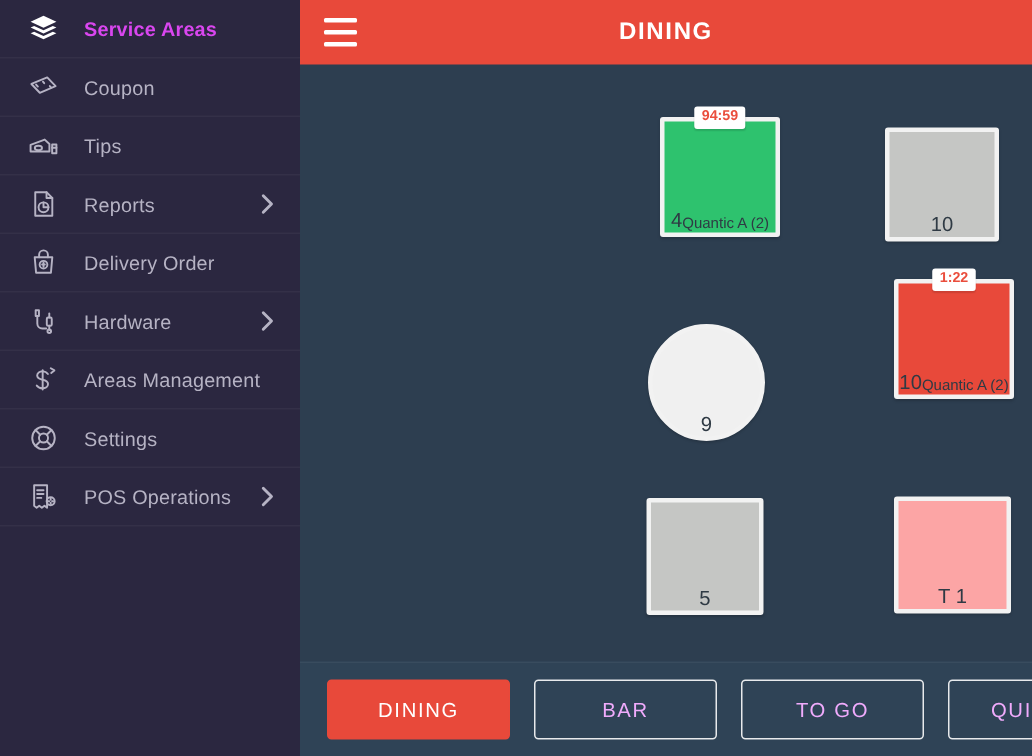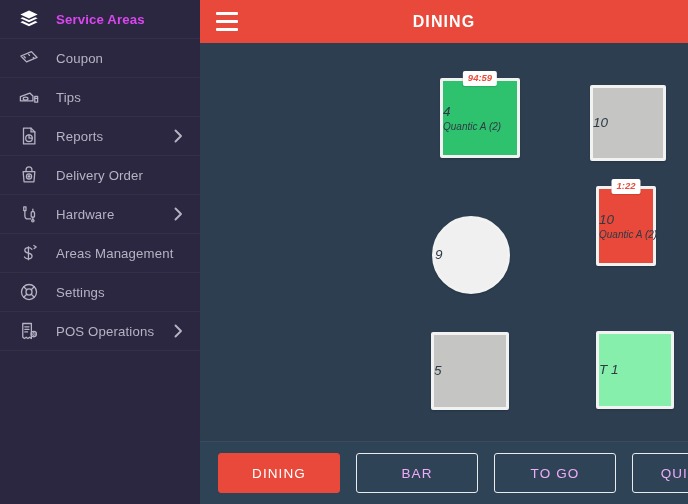--- a/index.html
+++ b/index.html
@@ -78,26 +78,25 @@
     position: absolute;
     top: 43px; left: 0; right: 0; bottom: 63px;
     overflow: hidden;
   }
   #floor-inner { position: absolute; inset: 0; }
 
   .table {
     position: absolute;
     border: 3px solid #f2f2f2;
     display: flex;
-    flex-direction: column;
-    align-items: flex-start;
+    flex-direction: row;
+    align-items: flex-end;
     justify-content: center;
     cursor: pointer;
     box-shadow: 0 1px 2px rgba(0,0,0,0.18);
-    font-style: italic;
   }
   .table.square { border-radius: 2px; }
   .table.circle { border-radius: 50%; }
 
   .t-name {
     font-size: 13.5px;
     color: #2f3a44;
     line-height: 1.15;
     text-align: center;
   }
@@ -295,29 +294,29 @@
             <div class="t-badge">94:59</div>
             <div class="t-name">4</div>
             <div class="t-sub">Quantic A (2)</div>
           </div>
           <div class="table square" style="left: 390px; top: 42px; width: 76px; height: 76px; background: rgb(197, 198, 196);">
             <div class="t-name">10</div>
           </div>
           <div class="table circle" style="left: 232px; top: 173px; width: 78px; height: 78px; background: rgb(240, 240, 240);">
             <div class="t-name">9</div>
           </div>
-          <div class="table square" style="left: 396px; top: 143px; width: 60px; height: 80px; background: rgb(232, 73, 58);">
+          <div class="table square" style="left: 396px; top: 143px; width: 80px; height: 80px; background: rgb(232, 73, 58);">
             <div class="t-badge">1:22</div>
             <div class="t-name">10</div>
             <div class="t-sub">Quantic A (2)</div>
           </div>
           <div class="table square" style="left: 231px; top: 289px; width: 78px; height: 78px; background: rgb(197, 198, 196);">
             <div class="t-name">5</div>
           </div>
-          <div class="table square" style="left: 396px; top: 288px; width: 78px; height: 78px; background: #86efac;">
+          <div class="table square" style="left: 396px; top: 288px; width: 78px; height: 78px; background: #fca5a5;">
             <div class="t-name">T 1</div>
           </div>
         </div>
     </div>
 
     <footer id="bottombar">
         <button class="tab-btn active">DINING</button>
         <button class="tab-btn">BAR</button>
         <button class="tab-btn">TO GO</button>
         <button class="tab-btn">QUICK O</button>

